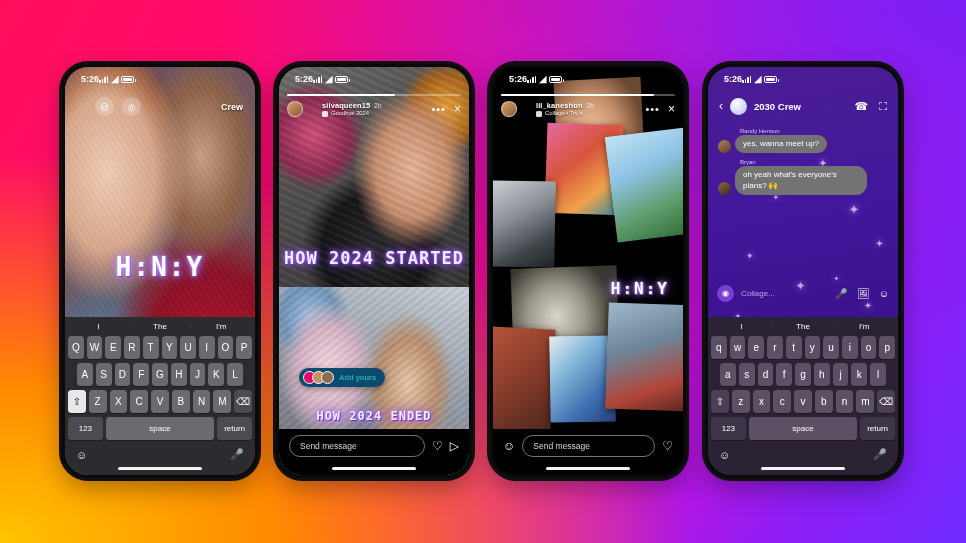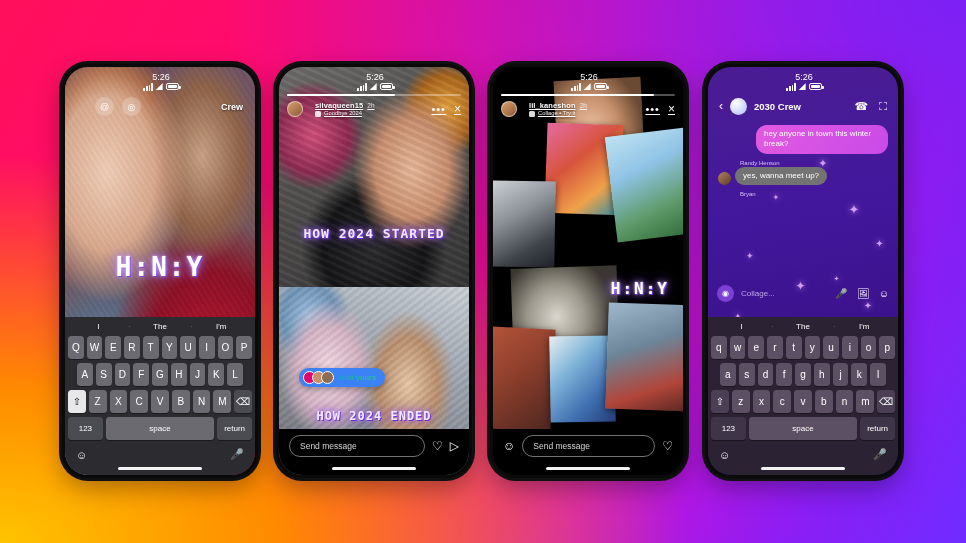--- a/index.html
+++ b/index.html
@@ -23,22 +23,22 @@
   }
   .screen { position:absolute; inset:3px; border-radius:23px; overflow:hidden; background:#000; }
   #phone1 { left:62px; }
   #phone2 { left:276px; }
   #phone3 { left:490px; }
   #phone4 { left:705px; }
 
   
   .statusbar {
     position:relative; height:24px; display:flex; align-items:center;
-    justify-content:flex-end; padding:0 14px 0 16px; color:#fff;
-    font-size:9px; font-weight:normal; z-index:40;flex-direction:column;
+    justify-content:flex-start; padding:0 14px 0 16px; color:#fff;
+    font-size:9px; font-weight:bold; z-index:40;
   }
   .statusbar .sb-right { display:flex; align-items:center; gap:3px; }
   .bars { display:inline-flex; align-items:flex-end; gap:1px; height:8px; }
   .bars i { display:block; width:1.6px; background:#fff; border-radius:.5px; }
   .bars i:nth-child(1){height:3px}.bars i:nth-child(2){height:4.5px}
   .bars i:nth-child(3){height:6px}.bars i:nth-child(4){height:7.5px}
   .batt { width:13px; height:7px; border:1px solid #fff; border-radius:2px; position:relative; }
   .batt::after{content:"";position:absolute;left:1px;top:1px;bottom:1px;right:1px;background:#fff;border-radius:1px;}
   .batt::before{content:"";position:absolute;right:-3px;top:2px;width:1.5px;height:3px;background:#fff;border-radius:0 1px 1px 0;}
   .wifi { font-size:9px; line-height:1; }
@@ -111,21 +111,21 @@
     background:linear-gradient(170deg,#4b1d93 0%,#43179c 35%,#3a118a 70%,#2c0d6e 100%); }
   .sparkle { position:absolute; color:#e9b6ff; opacity:.85; pointer-events:none;
              text-shadow:0 0 6px rgba(233,182,255,.85); }
 
   
   .progressbar { position:absolute; left:8px; right:8px; top:27px; height:2px;
                  background:rgba(255,255,255,.32); border-radius:2px; z-index:30; }
   .progressbar span { display:block; height:100%; width:62%; background:#fff; border-radius:2px; }
 
   .storyhead { position:absolute; left:8px; right:8px; top:34px; display:flex;
-               gap:12px; z-index:30; color:#fff;text-decoration:underline; }
+               gap:19px; z-index:30; color:#fff; }
   .avatar-ring { width:16px; height:16px; border-radius:50%; flex:none;
                  background:linear-gradient(140deg,#d9a06a,#8d5a38); border:1px solid rgba(255,255,255,.5); }
   .sh-meta { display:flex; flex-direction:column; line-height:1.25; min-width:0; }
   .sh-top { display:flex; align-items:baseline; gap:4px; }
   .sh-name { font-size:7.5px; font-weight:bold; letter-spacing:.1px;
              text-shadow:0 1px 2px rgba(0,0,0,.7); }
   .sh-time { font-size:6.5px; color:rgba(255,255,255,.8); }
   .sh-sub { display:flex; align-items:center; gap:3px; font-size:5.8px;
             color:rgba(255,255,255,.95); text-shadow:0 1px 2px rgba(0,0,0,.7); }
   .sh-sub .mg { display:inline-block; width:6px; height:6px; border-radius:1.5px;
@@ -209,35 +209,35 @@
   
   .storybottom { position:absolute; left:0; right:0; bottom:0; height:46px; background:#000;
                  display:flex; align-items:center; gap:7px; padding:0 10px 12px; z-index:35; }
   .msgbox { flex:1; height:22px; border:1px solid rgba(255,255,255,.45); border-radius:12px;
             display:flex; align-items:center; padding:0 10px; color:rgba(255,255,255,.82);
             font-size:8.5px; }
   .heart, .sendico, .emo { color:#fff; font-size:12px; line-height:1; }
 
   
   .addyours { position:absolute; left:20px; bottom:88px; display:flex; align-items:center;
-              gap:5px; background:#3b82f6; border-radius:12px; padding:3px 9px 3px 4px;
+              gap:5px; background:#0c4a6e; border-radius:12px; padding:3px 9px 3px 4px;
               box-shadow:0 2px 7px rgba(0,0,0,.35); z-index:25; }
   .ay-faces { display:flex; }
   .ay-faces span { width:13px; height:13px; border-radius:50%; border:1.4px solid #fff;
                    margin-left:-4px; display:block; }
   .ay-faces span:first-child { margin-left:0; background:#e6006e; }
   .ay-faces span:nth-child(2){ background:#c98f6a; }
   .ay-faces span:nth-child(3){ background:#8e6c52; }
   .ay-lbl { font-size:7.5px; font-weight:bold;
             background:linear-gradient(90deg,#1aa3c9,#2fbf8f);
             -webkit-background-clip:text; background-clip:text; color:transparent; }
 
   
-  .cap-started { position:absolute; left:50%; transform:translateX(-50%); top:159px;
-                 font-size:13px; z-index:25; white-space:nowrap; }
+  .cap-started { position:absolute; left:50%; transform:translateX(-50%); top:181px;
+                 font-size:17px; z-index:25; white-space:nowrap; }
   .cap-ended { position:absolute; left:50%; transform:translateX(-50%); bottom:52px;
                font-size:12px; z-index:25; white-space:nowrap; }
   .hny1 { position:absolute; left:50%; transform:translateX(-50%); top:185px;
           font-size:26px; z-index:25; }
   .hny3 { position:absolute; right:14px; top:212px; font-size:16px; z-index:25; }
 
   
   .chathead { position:absolute; top:26px; left:0; right:0; height:26px; display:flex;
               align-items:center; gap:7px; padding:0 11px; color:#fff; z-index:30; }
   .ch-back { font-size:12px; line-height:1; }
@@ -543,34 +543,33 @@
         <span class="ch-back">‹</span>
         <span class="ch-av"></span>
         <span class="ch-title">2030 Crew</span>
         <span class="ch-actions">
           <span>☎</span>
           <span>⛶</span>
         </span>
       </div>
 
       <div class="chatbody">
-        <div class="msg-row me">
-          <div class="bubble-line">
-            <span class="bubble out">hey anyone in town this winter break?</span>
-          </div>
-        </div>
         <div class="msg-row them">
           <span class="sender">Randy Henson</span>
           <div class="bubble-line">
             <span class="bub-av"></span>
             <span class="bubble in">yes, wanna meet up?</span>
           </div>
         </div>
         <div class="msg-row them">
           <span class="sender">Bryan</span>
+          <div class="bubble-line">
+            <span class="bub-av b2"></span>
+            <span class="bubble in">oh yeah what's everyone's plans? 🙌</span>
+          </div>
         </div>
       </div>
 
       <div class="chatinput" style="bottom:170px;height:24px;padding:0 9px;">
         <span class="ci-cam">◉</span>
         <span class="ci-field">Collage...</span>
         <span class="ci-icons">
           <span>🎤</span>
           <span>🖼</span>
           <span>☺</span>

